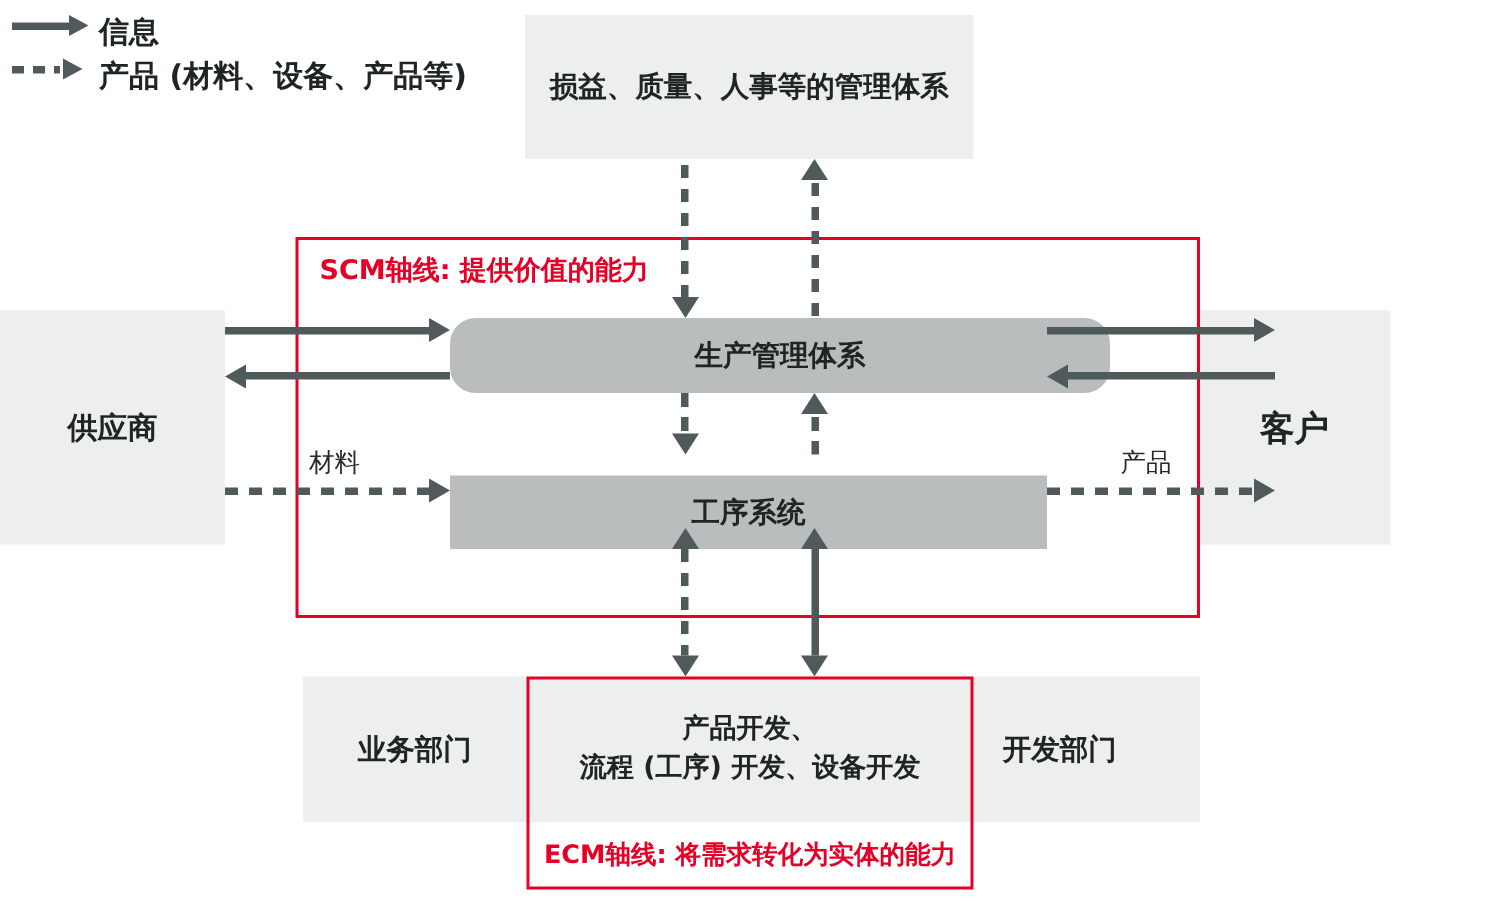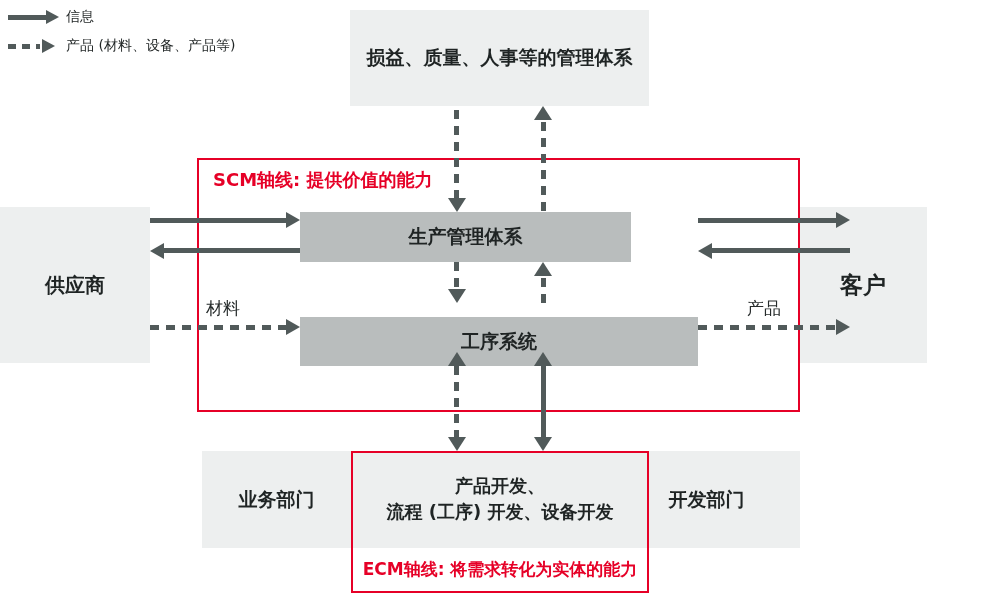--- a/index.html
+++ b/index.html
@@ -36,21 +36,21 @@
 
   
   .head-right{width:0;height:0;border-top:8px solid transparent;border-bottom:8px solid transparent;border-left:14px solid var(--arrow);}
   .head-left{width:0;height:0;border-top:8px solid transparent;border-bottom:8px solid transparent;border-right:14px solid var(--arrow);}
   .head-down{width:0;height:0;border-left:9px solid transparent;border-right:9px solid transparent;border-top:14px solid var(--arrow);}
   .head-up{width:0;height:0;border-left:9px solid transparent;border-right:9px solid transparent;border-bottom:14px solid var(--arrow);}
 
   .small-head-right{width:0;height:0;border-top:7px solid transparent;border-bottom:7px solid transparent;border-left:13px solid var(--arrow);}
 
   .flowlabel{font-size:17px;font-weight:500;color:#262b2b;white-space:nowrap;}
-  .legend-label{font-size:14px;font-weight:400;color:var(--ink);white-space:nowrap;}
+  .legend-label{font-size:20px;font-weight:700;color:var(--ink);white-space:nowrap;}
 </style>
 </head>
 <body>
 
 <div class="stage">
 
   <div class="abs hline" style="left:8px;top:15px;width:38px;"></div>
   <div class="abs small-head-right" style="left:46px;top:10px;"></div>
   <div class="abs legend-label" style="left:66px;top:8px;">信息</div>
 
@@ -65,21 +65,21 @@
   <div class="abs panel" style="left:0;top:207px;width:150px;height:156px;font-size:20px;">
     <span>供应商</span>
   </div>
   <div class="abs panel" style="left:799px;top:207px;width:128px;height:156px;font-size:23px;">
     <span>客户</span>
   </div>
 
   <div class="abs redframe" style="left:197px;top:158px;width:603px;height:254px;"></div>
   <div class="abs redtitle" style="left:213px;top:168px;font-size:18px;">SCM轴线: 提供价值的能力</div>
 
-  <div class="abs bar" style="left:300px;top:212px;width:331px;height:50px;">
+  <div class="abs bar" style="left:300px;top:212px;width:440px;height:50px;border-radius:17px;">
     <span>生产管理体系</span>
   </div>
   <div class="abs bar" style="left:300px;top:303px;width:398px;height:49px;margin-top:14px;">
     <span>工序系统</span>
   </div>
 
   <div class="abs" style="left:202px;top:451px;width:598px;height:97px;background:var(--panel);"></div>
   <div class="abs panel" style="left:202px;top:451px;width:149px;height:97px;font-size:19px;background:transparent;">
     <span>业务部门</span>
   </div>

